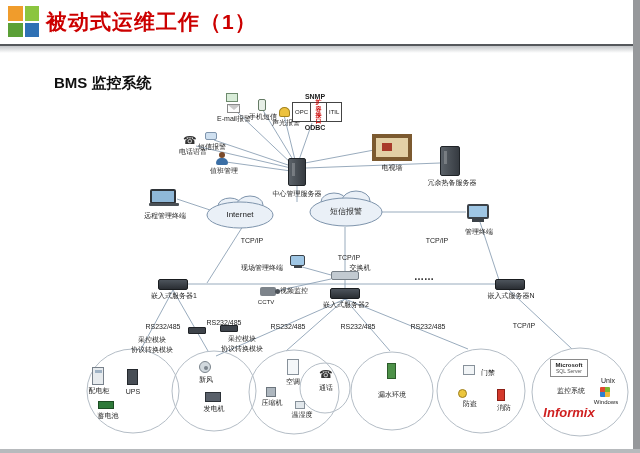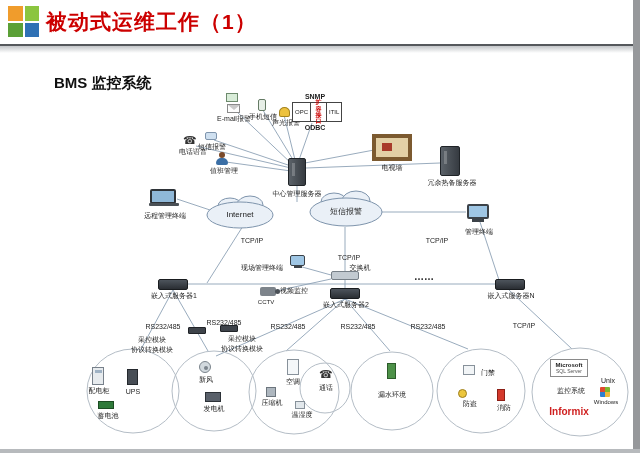--- a/index.html
+++ b/index.html
@@ -19,21 +19,21 @@
               background:linear-gradient(#c3c6c9,rgba(255,255,255,0))}
   .subtitle{position:absolute;left:54px;top:74px;font-size:15px;font-weight:bold;color:#101010}
   .edge-r{position:absolute;right:0;top:0;width:7px;height:100%;background:#96989b}
   .edge-b{position:absolute;left:0;bottom:0;width:100%;height:4px;background:#b7babd}
 
   
   .lbl{position:absolute;transform:translateX(-50%);font-size:7px;line-height:1.15;
        color:#1c1c1c;white-space:nowrap;text-align:right}
   .b{font-weight:bold}
   .s6{font-size:6px}.s8{font-size:8px}.s10{font-size:10px}
-  .informix{font-weight:bold;color:#cf1f1f;font-size:10px}
+  .informix{font-style:italic;font-weight:bold;color:#cf1f1f;font-size:13px}
 
   
   .ic{position:absolute}
   .glyph{position:absolute;font-size:11px;color:#333;line-height:1}
   .tower{width:18px;height:28px;background:linear-gradient(90deg,#5b6269,#363b41);
          border:1px solid #1f2327;border-radius:2px}
   .tower::after{content:"";position:absolute;left:3px;top:4px;width:3px;height:13px;background:rgba(255,255,255,.22)}
   .flat{width:30px;height:11px;background:linear-gradient(#4d545c,#2a2e33);
         border:1px solid #191c1f;border-radius:2px}
   .monitor{width:22px;height:15px;background:#9fc6e4;border:2px solid #3c4248;border-radius:2px}

